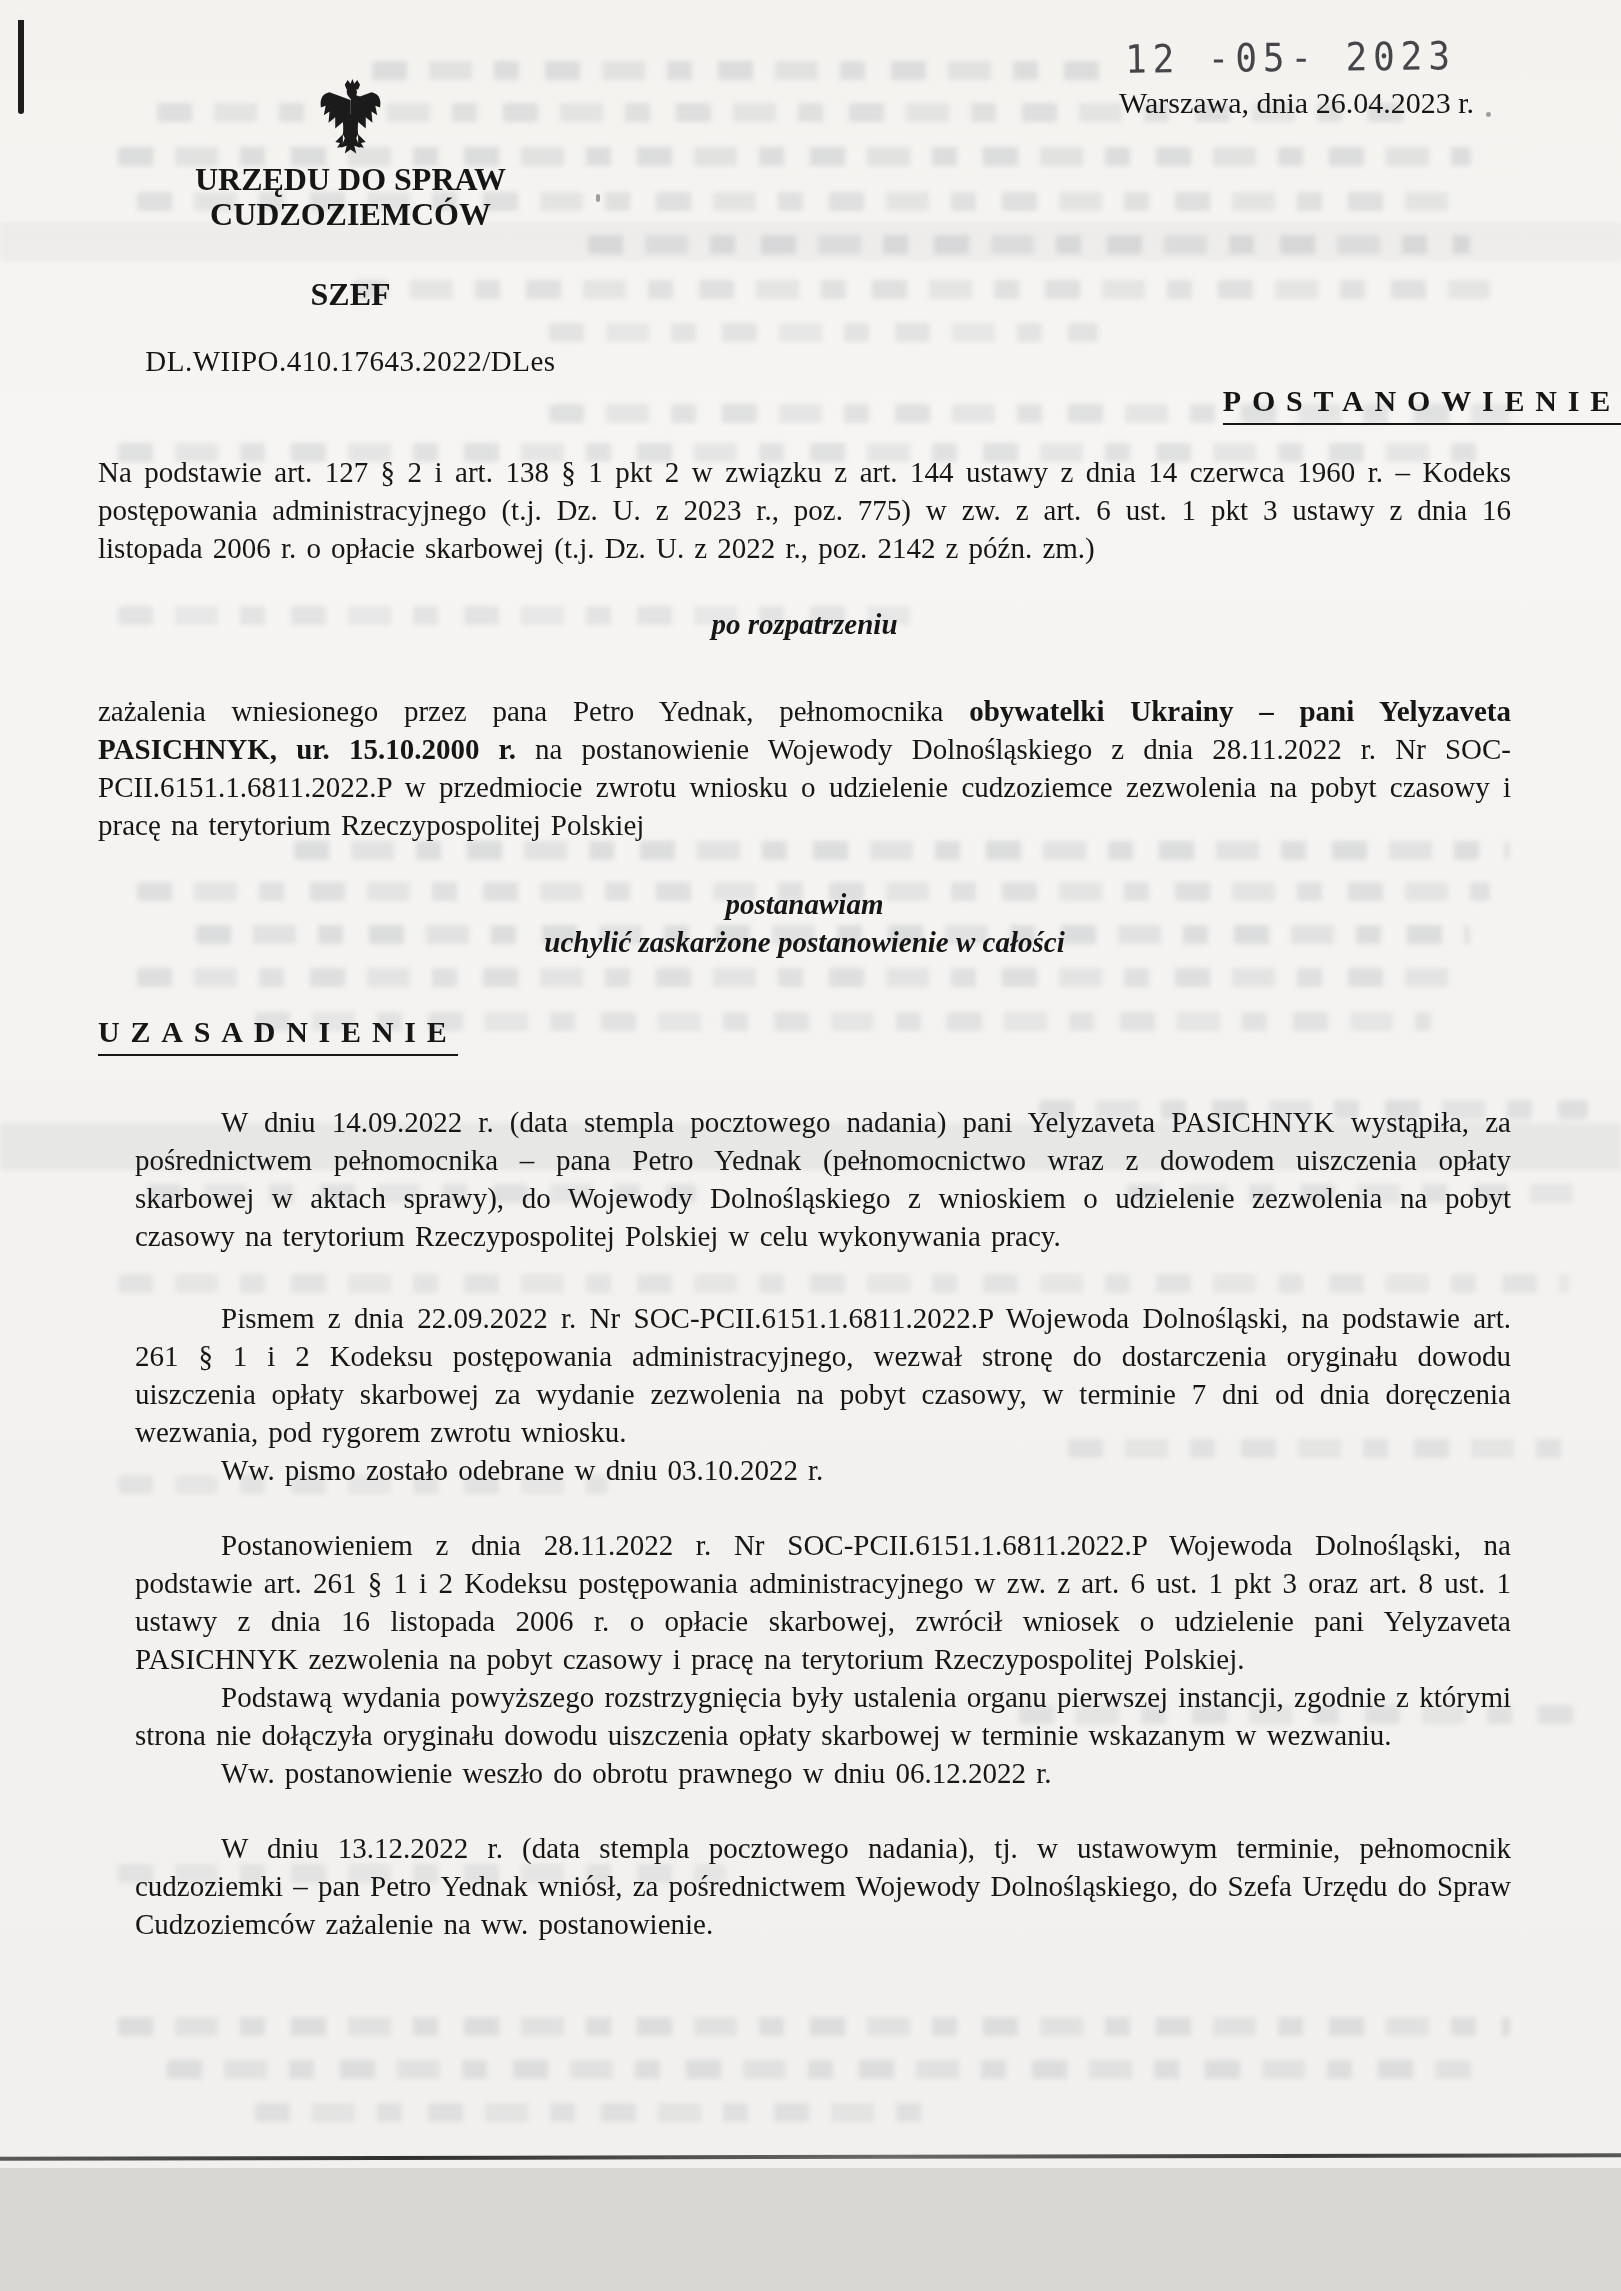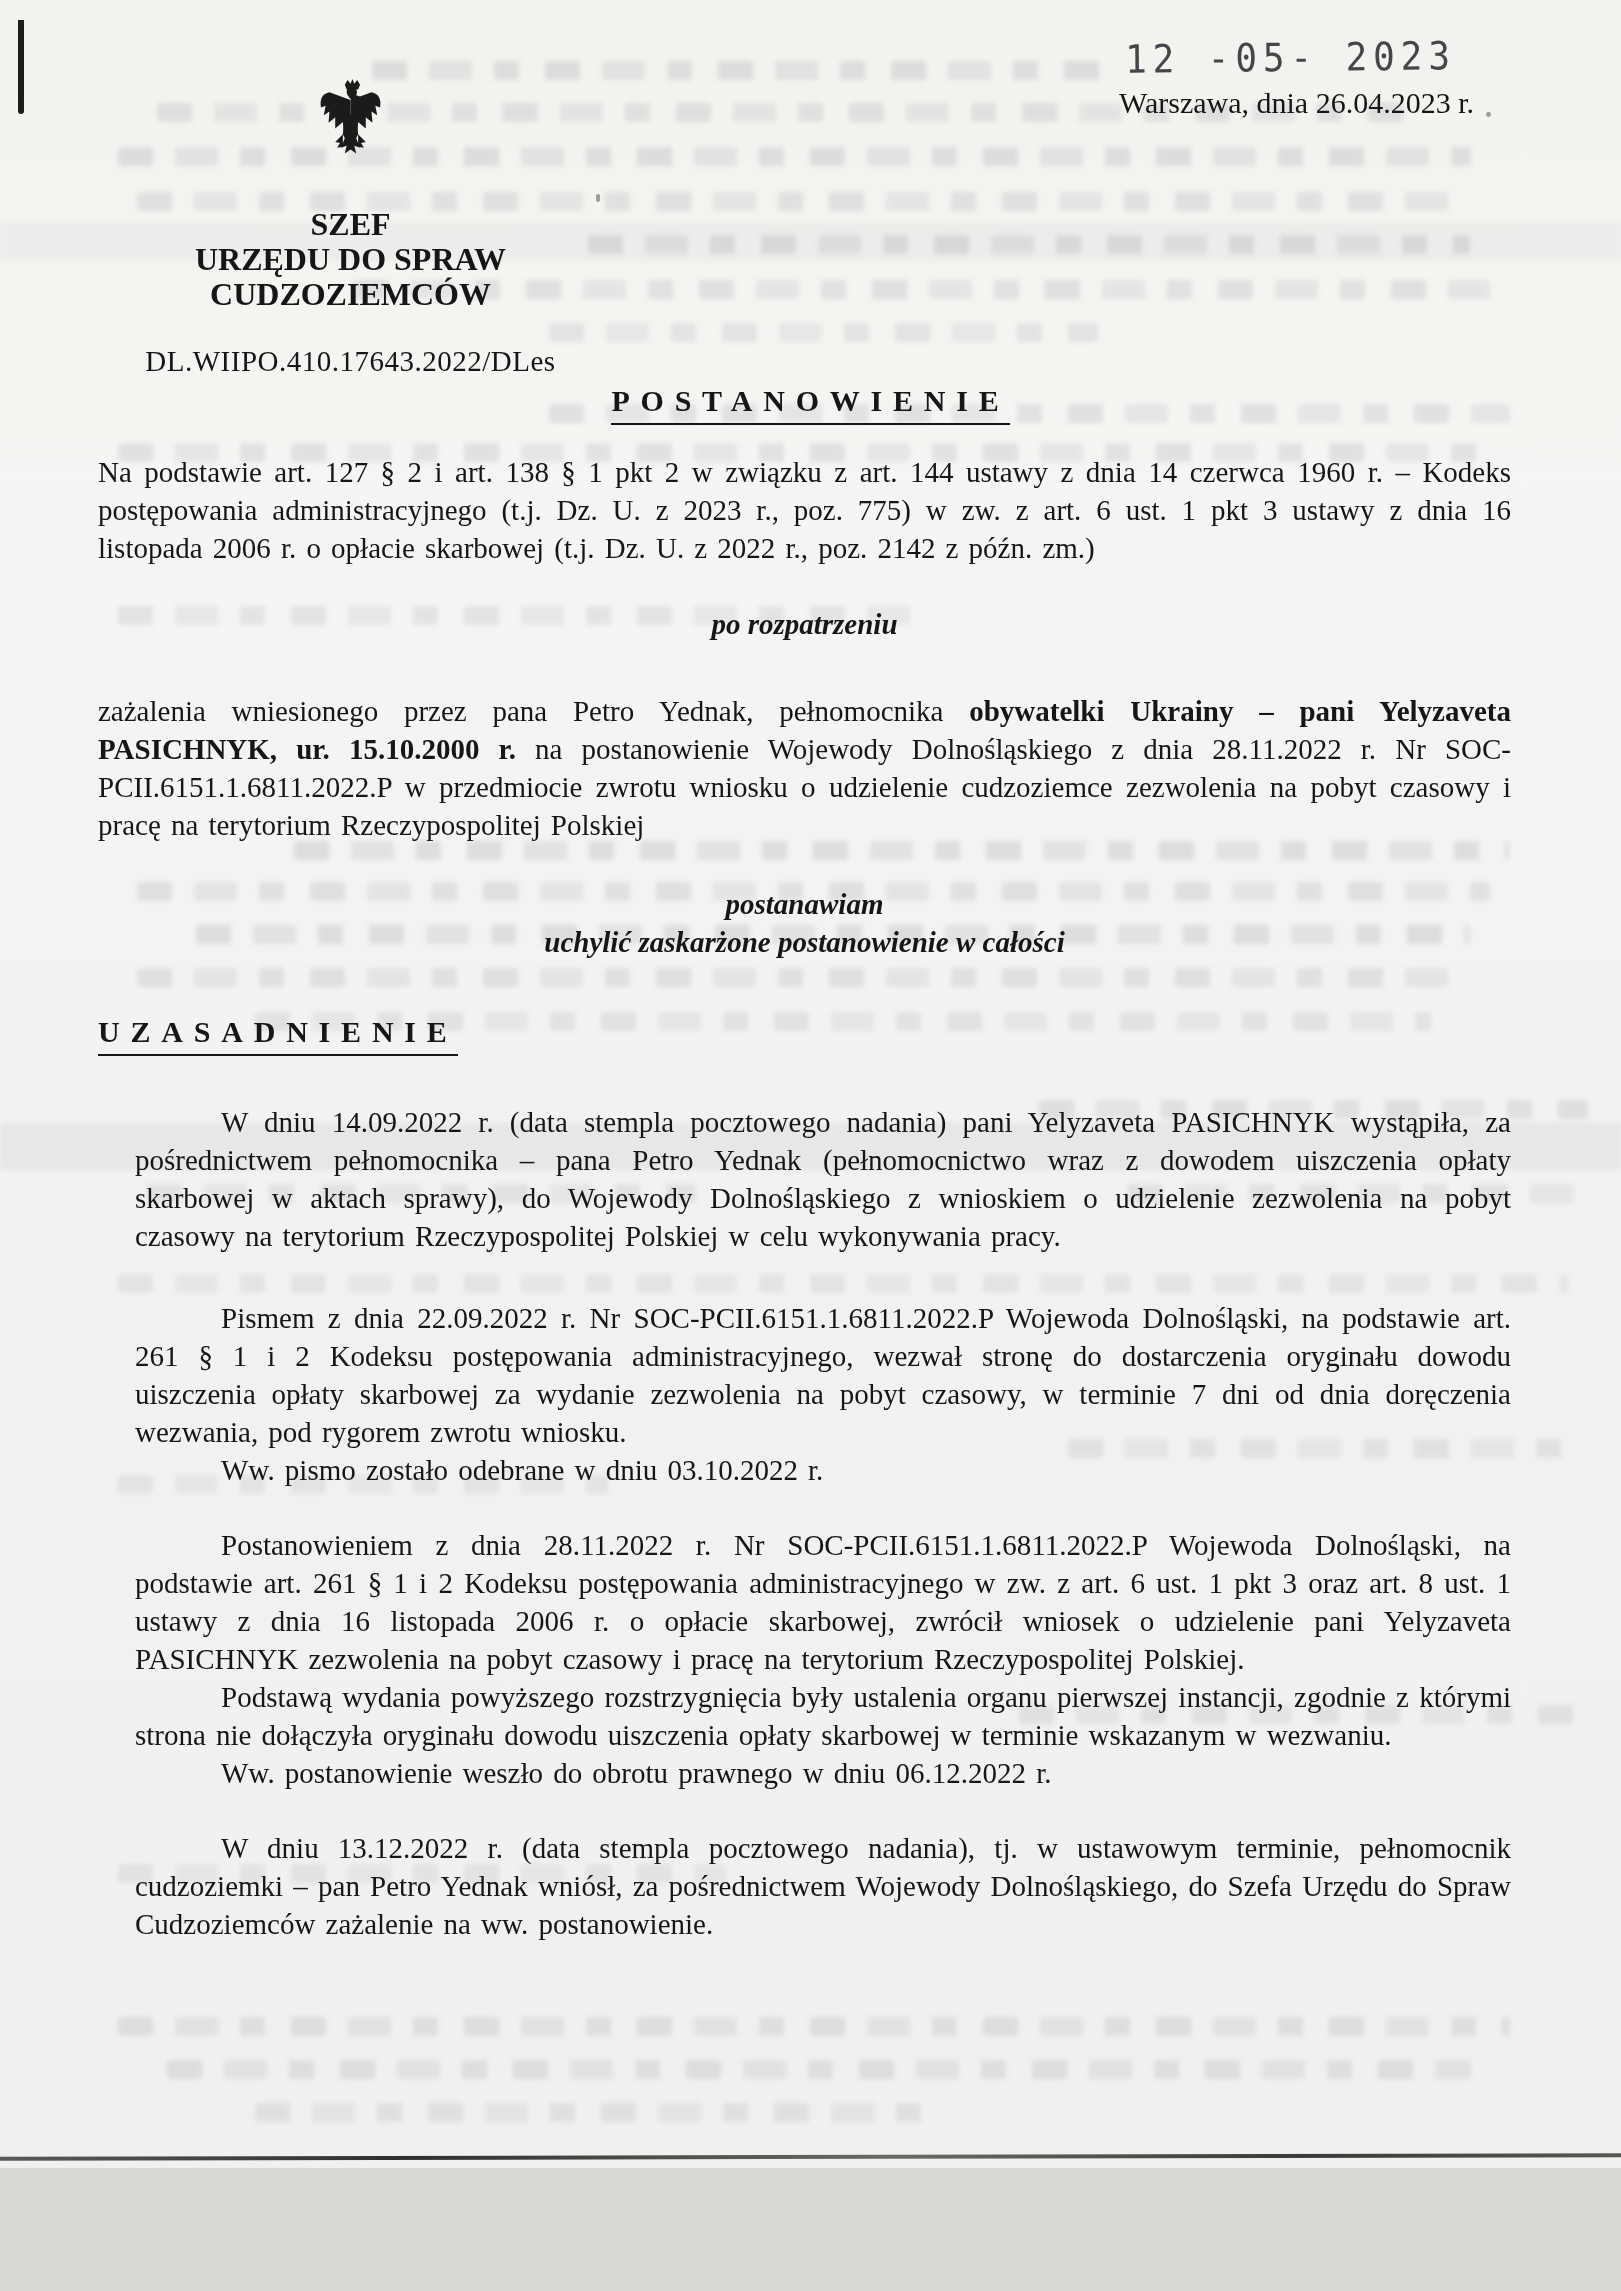--- a/index.html
+++ b/index.html
@@ -32,21 +32,21 @@
     font-size:36px;letter-spacing:5.9px;color:#45454a;
     transform:rotate(-0.6deg) scaleY(1.08);white-space:nowrap;
   }
   .dateline{position:absolute;top:86px;right:147px;z-index:2;font-size:30px;white-space:nowrap;}
   .letterhead{position:absolute;left:93px;top:78px;width:515px;text-align:center;z-index:2;}
   .eagle{display:block;margin:0 auto;}
   .issuer{font-weight:bold;font-size:32px;line-height:35px;}
   .issuer-top{margin-top:45px;}
   .caseno{font-size:29px;margin-top:33px;letter-spacing:0.5px;}
   
-  .title-wrap{position:absolute;left:0;right:0;top:384px;text-align:center;z-index:2;}
+  .title-wrap{position:absolute;left:0;right:0;top:384px;text-align:right;z-index:2;}
   .main-heading{display:inline-block;font-weight:bold;font-size:30px;letter-spacing:10.8px;
     border-bottom:2.9px solid #161616;padding-bottom:4.9px;}
   
   .content{position:absolute;left:98px;right:110px;top:453px;z-index:2;}
   .body{margin:0;font-size:29px;line-height:38px;text-align:justify;word-spacing:2.9px;}
   .indent{text-indent:86px;margin-left:37px;}
   .centered{text-align:center;font-weight:bold;font-style:italic;font-size:29px;line-height:38px;margin:0;}
   .mt-proz{margin-top:38px;}
   .mt-complaint{margin-top:49px;}
   .mt-post{margin-top:41px;}
@@ -108,22 +108,22 @@
         <path d="M31 7 l3 -5 3 4 2 -5 2 5 3 -4 3 5 -2 5 -12 0 z"></path>
         <path d="M34 11 q4 -3 8 0 q3 3 1 7 l5 2 -6 3 q-3 2 -5 -1 l-3 -4 q-2 -4 0 -7 z"></path>
         <path d="M37 23 l-22 -8 q-11 2 -9 16 l5 -2 -2 10 6 -4 -1 12 7 -6 0 12 8 -7 1 13 7 -9 z"></path>
         <path d="M37 23 l22 -8 q11 2 9 16 l-5 -2 2 10 -6 -4 1 12 -7 -6 0 12 -8 -7 -1 13 -7 -9 z"></path>
         <path d="M31 41 q6 -6 12 0 l2 18 -3 6 -10 0 -3 -6 z"></path>
         <path d="M31 63 l12 0 4 10 -6 -2 2 8 -6 -4 -6 4 2 -8 -6 2 z"></path>
         <path d="M29 59 l-8 8 5 1 -3 5 6 -1 z"></path>
         <path d="M45 59 l8 8 -5 1 3 5 -6 -1 z"></path>
       </g>
     </svg>
+    <div class="issuer">URZĘDU DO SPRAW CUDZOZIEMCÓW</div>
     <div class="issuer issuer-top">SZEF</div>
-    <div class="issuer">URZĘDU DO SPRAW CUDZOZIEMCÓW</div>
     <div class="caseno">DL.WIIPO.410.17643.2022/DLes</div>
   </div>
 
   <div class="title-wrap">
     <span class="main-heading">POSTANOWIENIE</span>
   </div>
 
   <div class="content">
 
     <p class="body">Na podstawie art. 127 § 2 i art. 138 § 1 pkt 2 w związku z art. 144 ustawy z dnia 14 czerwca 1960 r. – Kodeks postępowania administracyjnego (t.j. Dz. U. z 2023 r., poz. 775) w zw. z art. 6 ust. 1 pkt 3 ustawy z dnia 16 listopada 2006 r. o opłacie skarbowej (t.j. Dz. U. z 2022 r., poz. 2142 z późn. zm.)</p>

